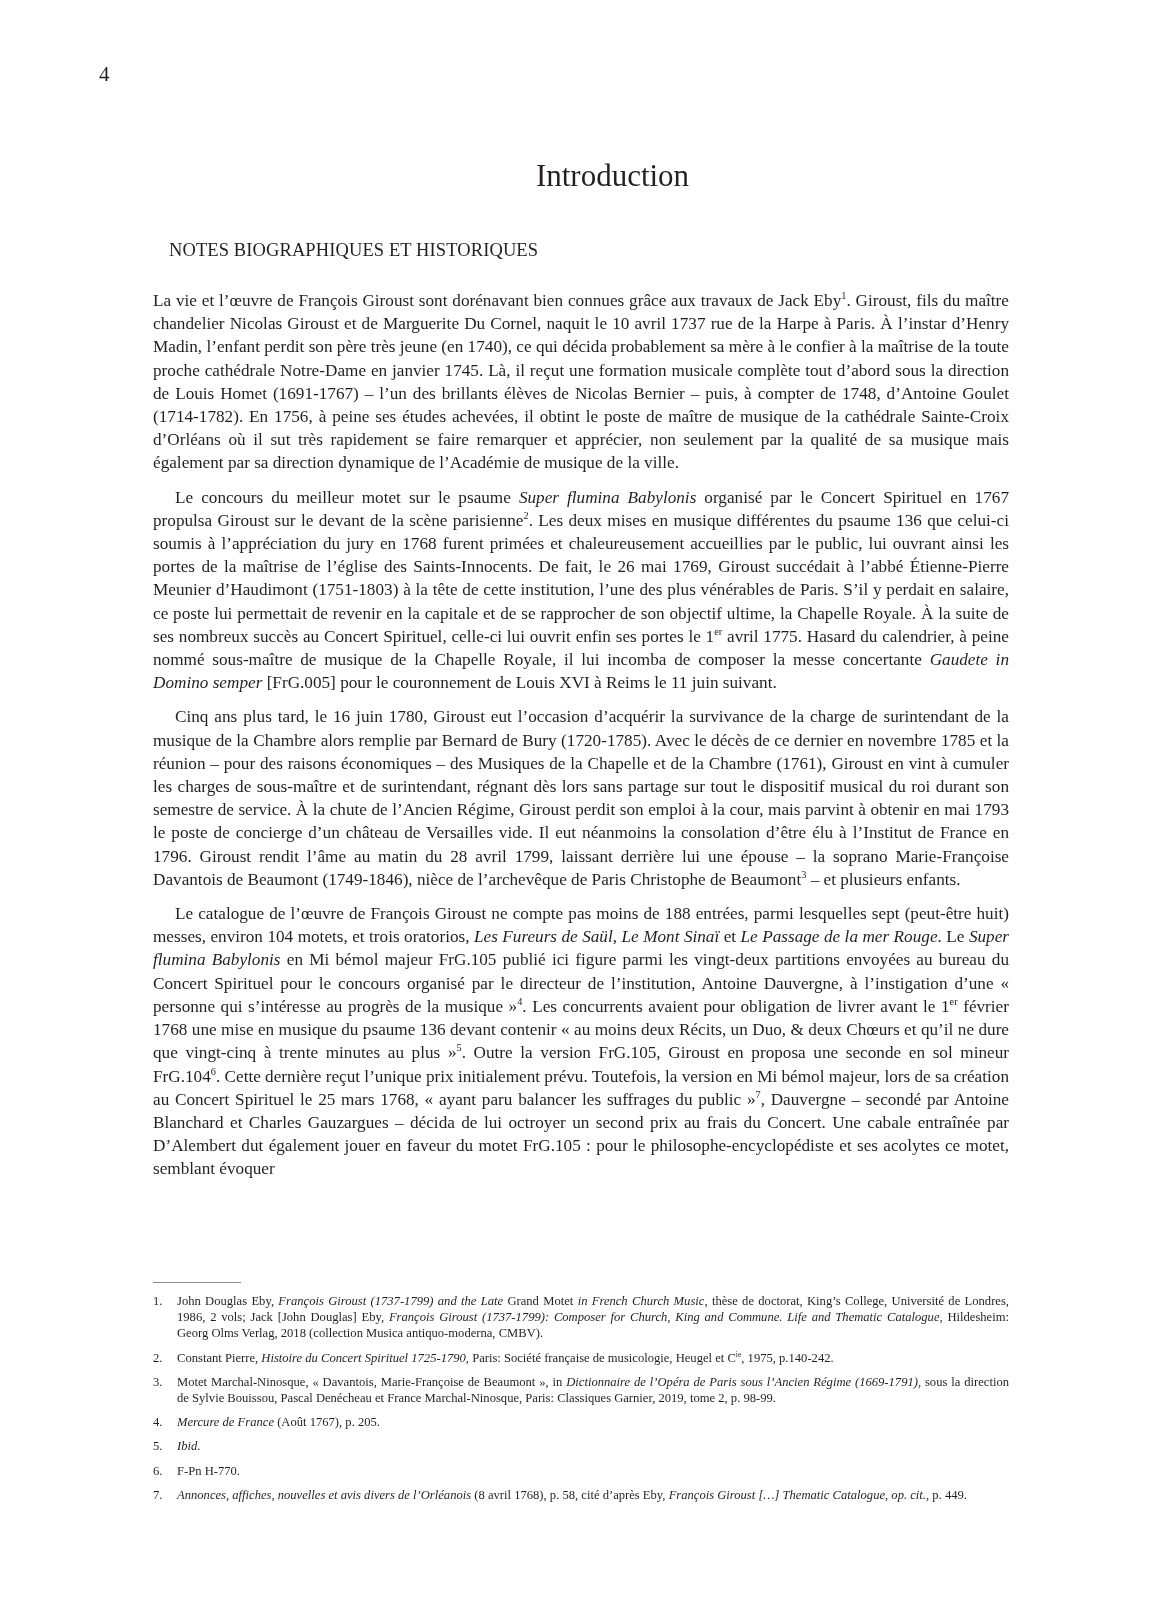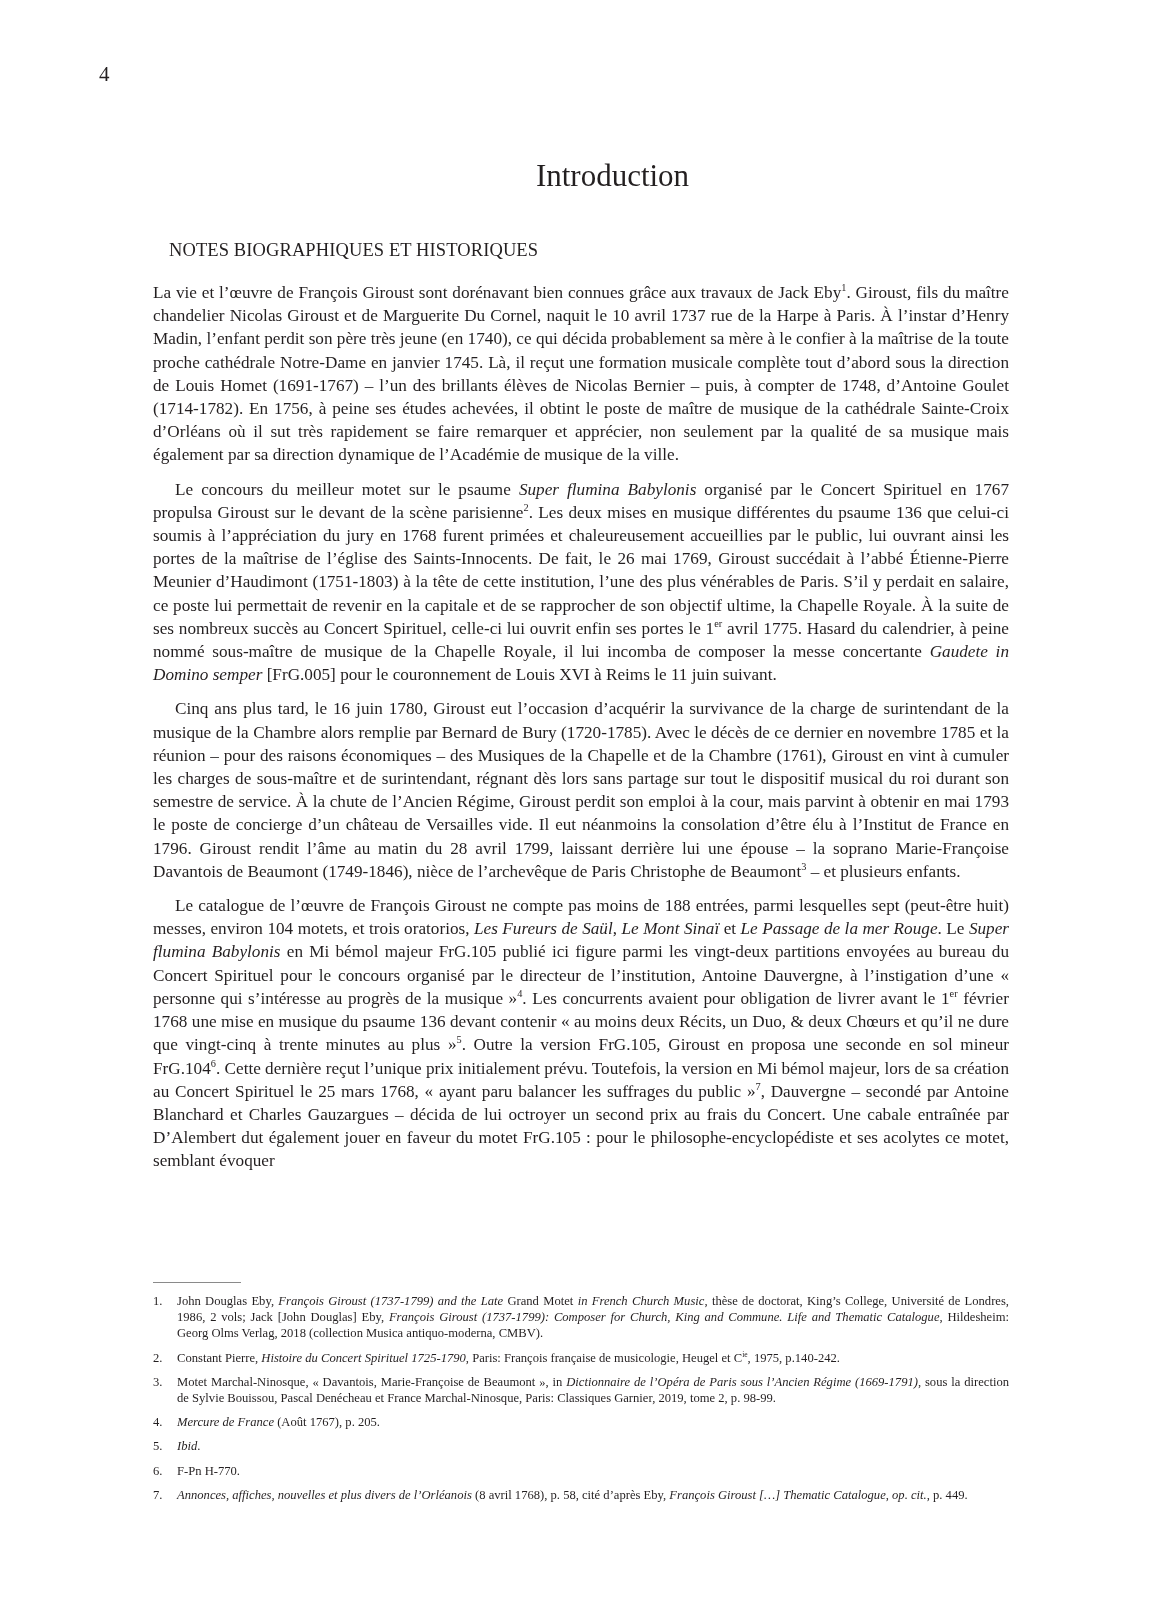--- a/index.html
+++ b/index.html
@@ -5,21 +5,21 @@
     html, body { margin: 0; padding: 0; background: #ffffff; }
     body {
       width: 1161px; height: 1600px; position: relative; overflow: hidden;
       font-family: "Liberation Serif", "DejaVu Serif", serif;
       color: #231f20;
     }
     .page-number { position: absolute; left: 99px; top: 62px; font-size: 21px; }
     .title { position: absolute; left: 0; width: 1161px; top: 146px; text-align: center; font-size: 31px; font-weight: normal; margin: 12px; padding-left: 40px; box-sizing: border-box; }
     .section-heading { position: absolute; left: 153px; top: 224px; font-size: 18.5px; letter-spacing: 0.1px; margin: 16px; font-weight: normal; }
     .body { position: absolute; left: 153px; top: 281px; width: 856px; }
-    .para { margin: 0 0 11px 0; font-size: 17.2px; line-height: 23.2px; text-align: justify; text-indent: 0; hyphens: auto; }
+    .para { margin: 8px 0 11px 0; font-size: 17.2px; line-height: 23.2px; text-align: justify; text-indent: 0; hyphens: auto; }
     .para.indent { text-indent: 22px; }
     .para i, .fn i { }
     .para sup, .fn sup { font-size: 60%; line-height: 0; vertical-align: super; }
     .fn-rule { position: absolute; left: 153px; top: 1282px; width: 88px; height: 0; border-top: 1px solid #8a8a8a; }
     .footnotes { position: absolute; left: 153px; top: 1293px; width: 856px; margin: 0; padding: 0; list-style: none; }
     .fn { position: relative; padding-left: 24px; font-size: 12.6px; line-height: 16.2px; margin-bottom: 8px; text-align: justify; }
     .fn-num { position: absolute; left: 0; top: 0; }
   </style>
 </head>
 <body>
@@ -32,19 +32,19 @@
   <p class="para"><span>La vie et l’œuvre de François Giroust sont dorénavant bien connues grâce aux travaux de Jack Eby</span><sup>1</sup><span>. Giroust, fils du maître chandelier Nicolas Giroust et de Marguerite Du Cornel, naquit le 10 avril 1737 rue de la Harpe à Paris. À l’instar d’Henry Madin, l’enfant perdit son père très jeune (en 1740), ce qui décida probablement sa mère à le confier à la maîtrise de la toute proche cathédrale Notre-Dame en janvier 1745. Là, il reçut une formation musicale complète tout d’abord sous la direction de Louis Homet (1691-1767) – l’un des brillants élèves de Nicolas Bernier – puis, à compter de 1748, d’Antoine Goulet (1714-1782). En 1756, à peine ses études achevées, il obtint le poste de maître de musique de la cathédrale Sainte-Croix d’Orléans où il sut très rapidement se faire remarquer et apprécier, non seulement par la qualité de sa musique mais également par sa direction dynamique de l’Académie de musique de la ville.</span></p>
   <p class="para indent"><span>Le concours du meilleur motet sur le psaume </span><i>Super flumina Babylonis</i><span> organisé par le Concert Spirituel en 1767 propulsa Giroust sur le devant de la scène parisienne</span><sup>2</sup><span>. Les deux mises en musique différentes du psaume 136 que celui-ci soumis à l’appréciation du jury en 1768 furent primées et chaleureusement accueillies par le public, lui ouvrant ainsi les portes de la maîtrise de l’église des Saints-Innocents. De fait, le 26 mai 1769, Giroust succédait à l’abbé Étienne-Pierre Meunier d’Haudimont (1751-1803) à la tête de cette institution, l’une des plus vénérables de Paris. S’il y perdait en salaire, ce poste lui permettait de revenir en la capitale et de se rapprocher de son objectif ultime, la Chapelle Royale. À la suite de ses nombreux succès au Concert Spirituel, celle-ci lui ouvrit enfin ses portes le 1</span><sup>er</sup><span> avril 1775. Hasard du calendrier, à peine nommé sous-maître de musique de la Chapelle Royale, il lui incomba de composer la messe concertante </span><i>Gaudete in Domino semper</i><span> [FrG.005] pour le couronnement de Louis XVI à Reims le 11 juin suivant.</span></p>
   <p class="para indent"><span>Cinq ans plus tard, le 16 juin 1780, Giroust eut l’occasion d’acquérir la survivance de la charge de surintendant de la musique de la Chambre alors remplie par Bernard de Bury (1720-1785). Avec le décès de ce dernier en novembre 1785 et la réunion – pour des raisons économiques – des Musiques de la Chapelle et de la Chambre (1761), Giroust en vint à cumuler les charges de sous-maître et de surintendant, régnant dès lors sans partage sur tout le dispositif musical du roi durant son semestre de service. À la chute de l’Ancien Régime, Giroust perdit son emploi à la cour, mais parvint à obtenir en mai 1793 le poste de concierge d’un château de Versailles vide. Il eut néanmoins la consolation d’être élu à l’Institut de France en 1796. Giroust rendit l’âme au matin du 28 avril 1799, laissant derrière lui une épouse – la soprano Marie-Françoise Davantois de Beaumont (1749-1846), nièce de l’archevêque de Paris Christophe de Beaumont</span><sup>3</sup><span> – et plusieurs enfants.</span></p>
   <p class="para indent"><span>Le catalogue de l’œuvre de François Giroust ne compte pas moins de 188 entrées, parmi lesquelles sept (peut-être huit) messes, environ 104 motets, et trois oratorios, </span><i>Les Fureurs de Saül</i><span>, </span><i>Le Mont Sinaï</i><span> et </span><i>Le Passage de la mer Rouge</i><span>. Le </span><i>Super flumina Babylonis</i><span> en Mi bémol majeur FrG.105 publié ici figure parmi les vingt-deux partitions envoyées au bureau du Concert Spirituel pour le concours organisé par le directeur de l’institution, Antoine Dauvergne, à l’instigation d’une « personne qui s’intéresse au progrès de la musique »</span><sup>4</sup><span>. Les concurrents avaient pour obligation de livrer avant le 1</span><sup>er</sup><span> février 1768 une mise en musique du psaume 136 devant contenir « au moins deux Récits, un Duo, &amp; deux Chœurs et qu’il ne dure que vingt-cinq à trente minutes au plus »</span><sup>5</sup><span>. Outre la version FrG.105, Giroust en proposa une seconde en sol mineur FrG.104</span><sup>6</sup><span>. Cette dernière reçut l’unique prix initialement prévu. Toutefois, la version en Mi bémol majeur, lors de sa création au Concert Spirituel le 25 mars 1768, « ayant paru balancer les suffrages du public »</span><sup>7</sup><span>, Dauvergne – secondé par Antoine Blanchard et Charles Gauzargues – décida de lui octroyer un second prix au frais du Concert. Une cabale entraînée par D’Alembert dut également jouer en faveur du motet FrG.105 : pour le philosophe-encyclopédiste et ses acolytes ce motet, semblant évoquer</span></p>
 </div>
 
 <div class="fn-rule"></div>
 
 <ol class="footnotes">
   <li class="fn"><span class="fn-num">1.</span><span class="fn-text"><span>John Douglas Eby, </span><i>François Giroust (1737-1799) and the Late</i><span> Grand Motet </span><i>in French Church Music</i><span>, thèse de doctorat, King’s College, Université de Londres, 1986, 2 vols; Jack [John Douglas] Eby, </span><i>François Giroust (1737-1799): Composer for Church, King and Commune. Life and Thematic Catalogue</i><span>, Hildesheim: Georg Olms Verlag, 2018 (collection Musica antiquo-moderna, CMBV).</span></span></li>
-  <li class="fn"><span class="fn-num">2.</span><span class="fn-text"><span>Constant Pierre, </span><i>Histoire du Concert Spirituel 1725-1790</i><span>, Paris: François française de musicologie, Heugel et C</span><sup>ie</sup><span>, 1975, p.140-242.</span></span></li>
+  <li class="fn"><span class="fn-num">2.</span><span class="fn-text"><span>Constant Pierre, </span><i>Histoire du Concert Spirituel 1725-1790</i><span>, Paris: Société française de musicologie, Heugel et C</span><sup>ie</sup><span>, 1975, p.140-242.</span></span></li>
   <li class="fn"><span class="fn-num">3.</span><span class="fn-text"><span>Motet Marchal-Ninosque, « Davantois, Marie-Françoise de Beaumont », in </span><i>Dictionnaire de l’Opéra de Paris sous l’Ancien Régime (1669-1791)</i><span>, sous la direction de Sylvie Bouissou, Pascal Denécheau et France Marchal-Ninosque, Paris: Classiques Garnier, 2019, tome 2, p. 98-99.</span></span></li>
   <li class="fn"><span class="fn-num">4.</span><span class="fn-text"><i>Mercure de France</i><span> (Août 1767), p. 205.</span></span></li>
   <li class="fn"><span class="fn-num">5.</span><span class="fn-text"><i>Ibid</i><span>.</span></span></li>
   <li class="fn"><span class="fn-num">6.</span><span class="fn-text"><span>F-Pn H-770.</span></span></li>
-  <li class="fn"><span class="fn-num">7.</span><span class="fn-text"><i>Annonces, affiches, nouvelles et plus divers de l’Orléanois</i><span> (8 avril 1768), p. 58, cité d’après Eby, </span><i>François Giroust […] Thematic Catalogue</i><span>, </span><i>op. cit.</i><span>, p. 449.</span></span></li>
+  <li class="fn"><span class="fn-num">7.</span><span class="fn-text"><i>Annonces, affiches, nouvelles et avis divers de l’Orléanois</i><span> (8 avril 1768), p. 58, cité d’après Eby, </span><i>François Giroust […] Thematic Catalogue</i><span>, </span><i>op. cit.</i><span>, p. 449.</span></span></li>
 </ol>
 
 </body></html>

